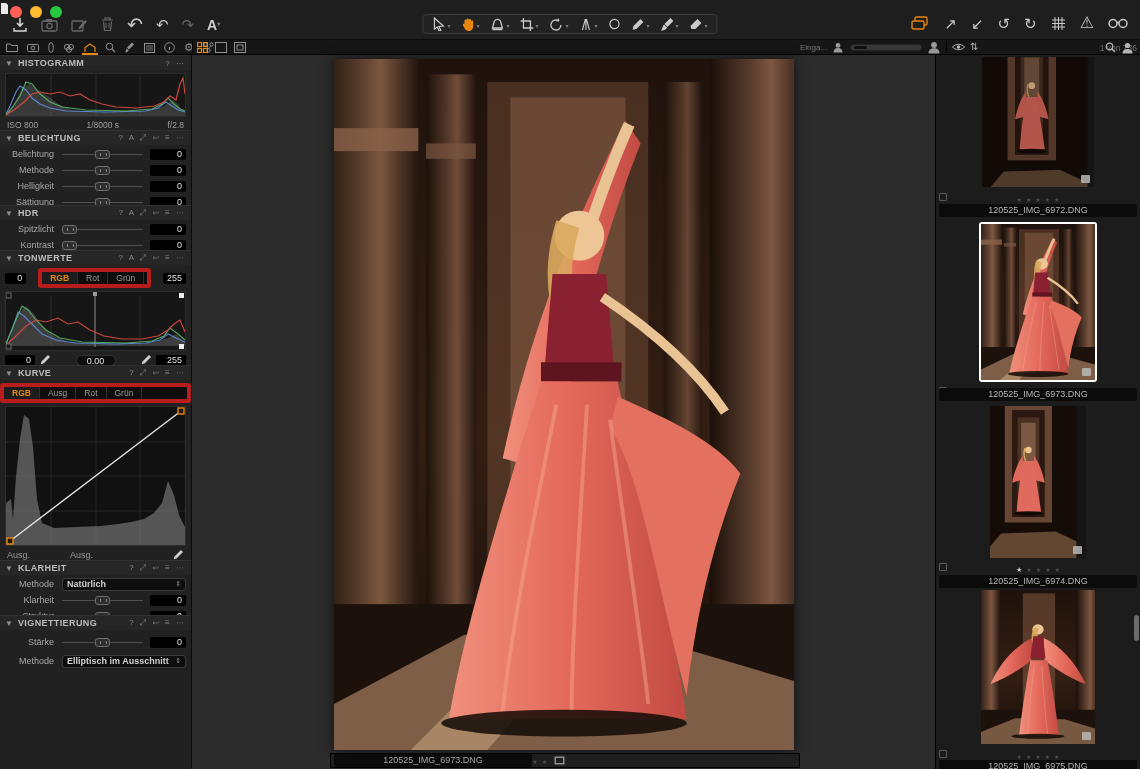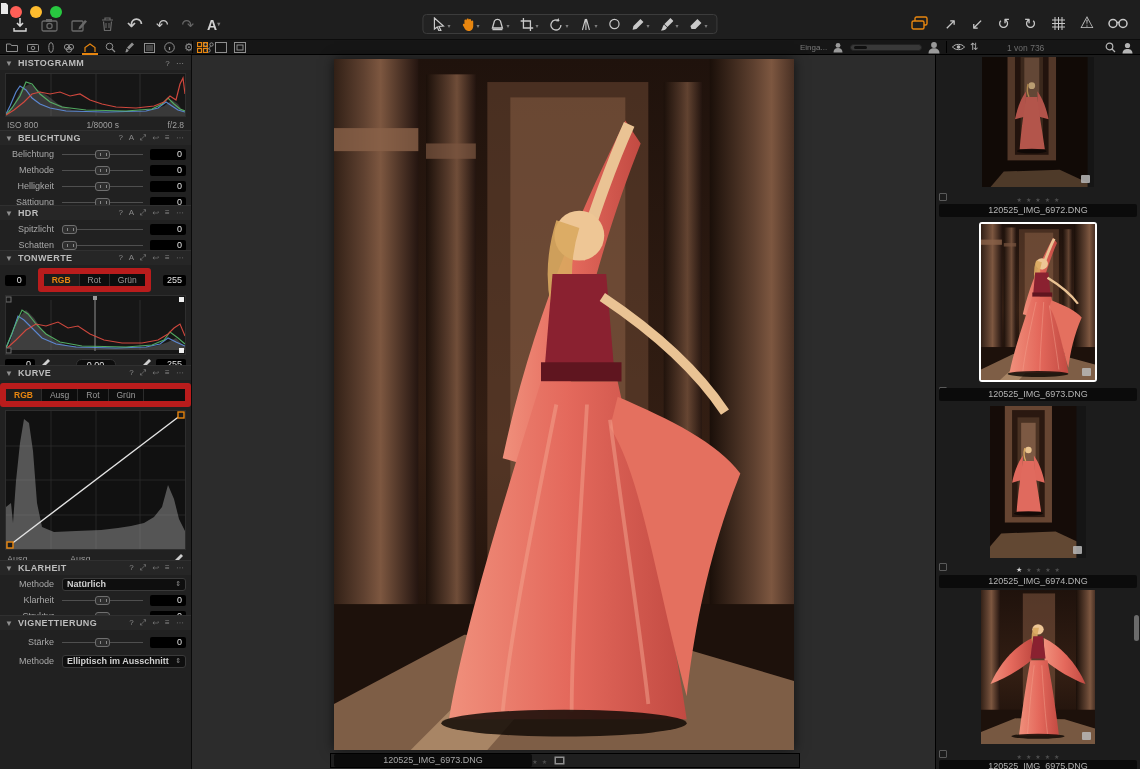--- a/index.html
+++ b/index.html
@@ -41,21 +41,21 @@
   .slabel { width:62px; text-align:right; font-size:9px; color:#a8a8a8; padding-right:8px; }
   .track { flex:1; position:relative; height:11px; }
   .track::before { content:""; position:absolute; left:0; right:0; top:5px; height:1px; background:#4f4f4f; }
   .thumbk { position:absolute; top:1px; width:15px; height:9px; border:1px solid #6f6f6f; border-radius:3px; background:#2e2e2e; }
   .thumbk::after { content:""; position:absolute; left:4px; top:2px; width:5px; height:3px; border-left:1px solid #888; border-right:1px solid #888; }
   .t-center { left:50%; margin-left:-8px; }
   .t-left { left:0; }
   .vbox { width:36px; height:11px; background:#000; border-radius:2px; margin-left:7px;
     font-size:9px; color:#e0e0e0; text-align:right; padding:0 4px; line-height:11px; }
   .chart { margin:3px 5px; background:#161616; border:1px solid #2e2e2e; position:relative; }
-  .tabpill { display:flex; background:#0d0d0d; border:6px solid #b91c1c; border-radius:3px; overflow:hidden; }
+  .tabpill { display:flex; background:#0d0d0d; border:4px solid #b91c1c; border-radius:3px; overflow:hidden; }
   .tabpill span { font-size:8.5px; color:#9a9a9a; padding:1px 8px; border-right:1px solid #2c2c2c; }
   .tabpill span:last-child { border-right:0;margin-left:40px; }
   .tabpill .act { color:#e8860f; background:#1c1c1c; font-weight:bold; }
   .dd { flex:1; height:13px; background:#0e0e0e; border:1px solid #3a3a3a; border-radius:3px;
     display:flex; align-items:center; font-size:9px; color:#d0d0d0; padding:0 4px; }
   .dd .ddl { flex:1; font-weight:bold; }
   .dd .ddc { font-size:7px; color:#8f8f8f; }
   .pickwrap { display:flex; align-items:center; }
 
   
@@ -412,21 +412,21 @@
       </svg>
     </span>
   <span class="vdiv" style="left:946px"></span>
   <span class="abs" style="left:952px;top:2px">
       <svg width="13" height="10" viewBox="0 0 13 10">
         <path d="M0.5,5 C3,1.5 10,1.5 12.5,5 C10,8.5 3,8.5 0.5,5 Z" fill="none" stroke="#b5b5b5"></path>
         <circle cx="6.5" cy="5" r="1.8" fill="#b5b5b5"></circle>
       </svg>
     </span>
   <span class="abs" style="left:970px;top:1px;font-size:10px;color:#b5b5b5">⇅</span>
-  <span class="abs" style="left:1007px;top:3px;width:90px;text-align:left;font-size:8.5px;color:#6e6e6e">1 von 736</span>
+  <span class="abs" style="left:1047px;top:3px;width:90px;text-align:right;font-size:8.5px;color:#6e6e6e">1 von 736</span>
   <span class="abs" style="right:24px;top:2px">
       <svg width="11" height="11" viewBox="0 0 11 11">
         <circle cx="4.5" cy="4.5" r="3.3" fill="none" stroke="#b5b5b5" stroke-width="1.2"></circle>
         <path d="M7,7 l3,3" stroke="#b5b5b5" stroke-width="1.3"></path>
       </svg>
     </span>
   <span class="abs" style="right:7px;top:2px">
       <svg width="11" height="12" viewBox="0 0 11 12">
         <circle cx="5.5" cy="3.5" r="2.6" fill="#b5b5b5"></circle>
         <path d="M0.5,11.5 c0,-3.2 2.2,-4.6 5,-4.6 c2.8,0 5,1.4 5,4.6 z" fill="#b5b5b5"></path>
@@ -501,21 +501,21 @@
       <span class="hicons">?  A  ⤢  ↩  ≡  ⋯</span>
     </div>
     <div class="srow">
       <span class="slabel">Spitzlicht</span>
       <span class="track">
           <span class="thumbk t-left"></span>
         </span>
       <span class="vbox">0</span>
     </div>
     <div class="srow">
-      <span class="slabel">Schatten</span>
+      <span class="slabel">Kontrast</span>
       <span class="track">
           <span class="thumbk t-left"></span>
         </span>
       <span class="vbox">0</span>
     </div>
   </div>
 
   <div class="sec" style="top:195px;height:115px">
     <div class="sechdr">
       <span class="chev">▼</span>

